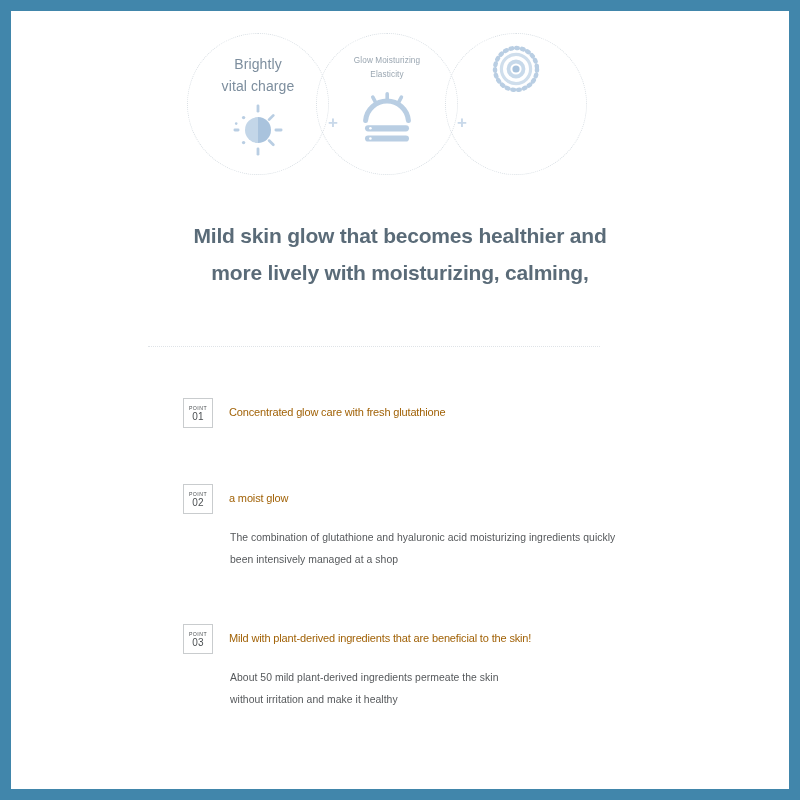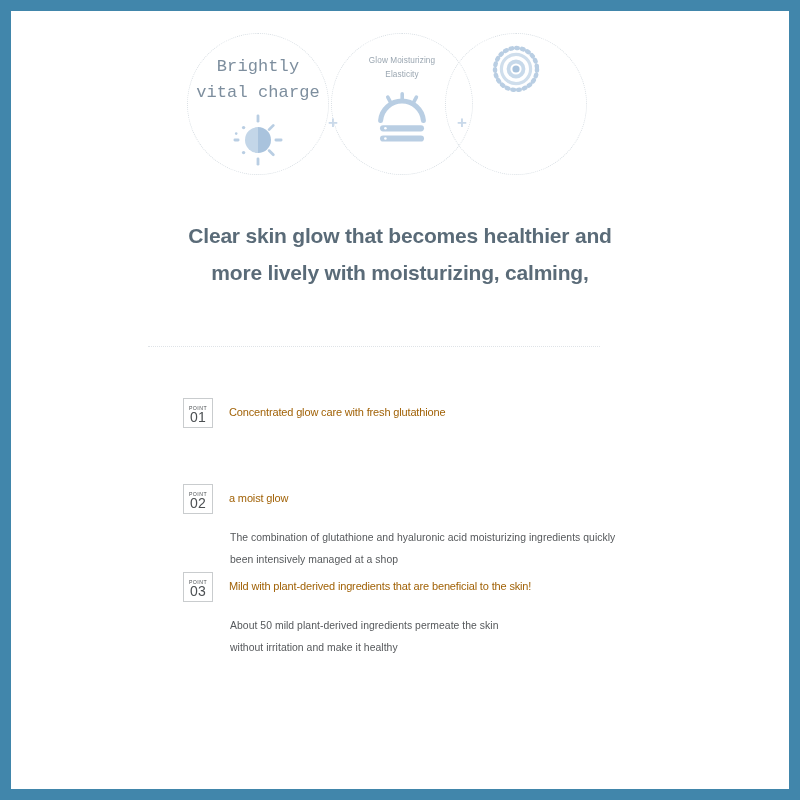--- a/index.html
+++ b/index.html
@@ -56,33 +56,32 @@
     height: 142px;
     border-radius: 50%;
     border: 1px dotted #d9dfe4;
     box-sizing: border-box;
     display: flex;
     flex-direction: column;
     align-items: center;
     top: 14px;
   }
   .circle-1 { left: 176px; }
-  .circle-2 { left: 320px; }
+  .circle-2 { left: 305px; }
   .circle-3 { left: 434px; }
 
   .circle-cap {
     margin-top: 20px;
     text-align: center;
     line-height: 1.55;
     letter-spacing: 0.1px;
   }
   .cap-a {
-    font-size: 17px;
+    font-size: 14px;
     color: #7d8e9e;
-    font-family: Liberation Mono, monospace;
   }
   .cap-b {
     font-size: 8.2px;
     color: #9aa6b1;
     line-height: 1.75;
   }
   .cap-c {
     font-size: 11.5px;
     color: #55707f;
   }
@@ -140,21 +139,21 @@
     left: 0;
     top: 386px;
     width: 778px;
   }
 
   .point {
     position: relative;
     padding-left: 172px;
   }
   .point-1 { margin-bottom: 56px; }
-  .point-2 { }
+  .point-2 { margin-bottom: 52px; }
 
   .badge {
     position: absolute;
     left: 172px;
     top: 1px;
     width: 30px;
     height: 30px;
     border: 1px solid #c9ccce;
     box-sizing: border-box;
     display: flex;
@@ -163,21 +162,21 @@
     justify-content: center;
     color: #4b4f52;
   }
   .badge-word {
     font-size: 5.2px;
     letter-spacing: 0.45px;
     line-height: 6px;
     margin-top: 1px;
   }
   .badge-num {
-    font-size: 14px;
+    font-size: 10px;
     line-height: 12px;
     letter-spacing: 0.2px;
   }
 
   .point-head {
     margin-left: 46px;
     font-size: 11px;
     font-weight: normal;
     color: #a16207;
     line-height: 30px;
@@ -268,21 +267,21 @@
               <circle cx="28" cy="28" r="5.6" fill="#ffffff"></circle>
               <circle cx="28" cy="28" r="3.6" fill="#a9c3dd"></circle>
             </g>
           </svg>
         </div>
       </div>
 
     </div>
 
     <div class="headline">
-      <div>Clear skin glow that becomes healthier and</div>
+      <div>Mild skin glow that becomes healthier and</div>
       <div>more lively with moisturizing, calming,</div>
     </div>
 
     <div class="divider"></div>
 
     <div class="points">
 
       <div class="point point-1">
         <div class="badge">
           <span class="badge-word">POINT</span>

